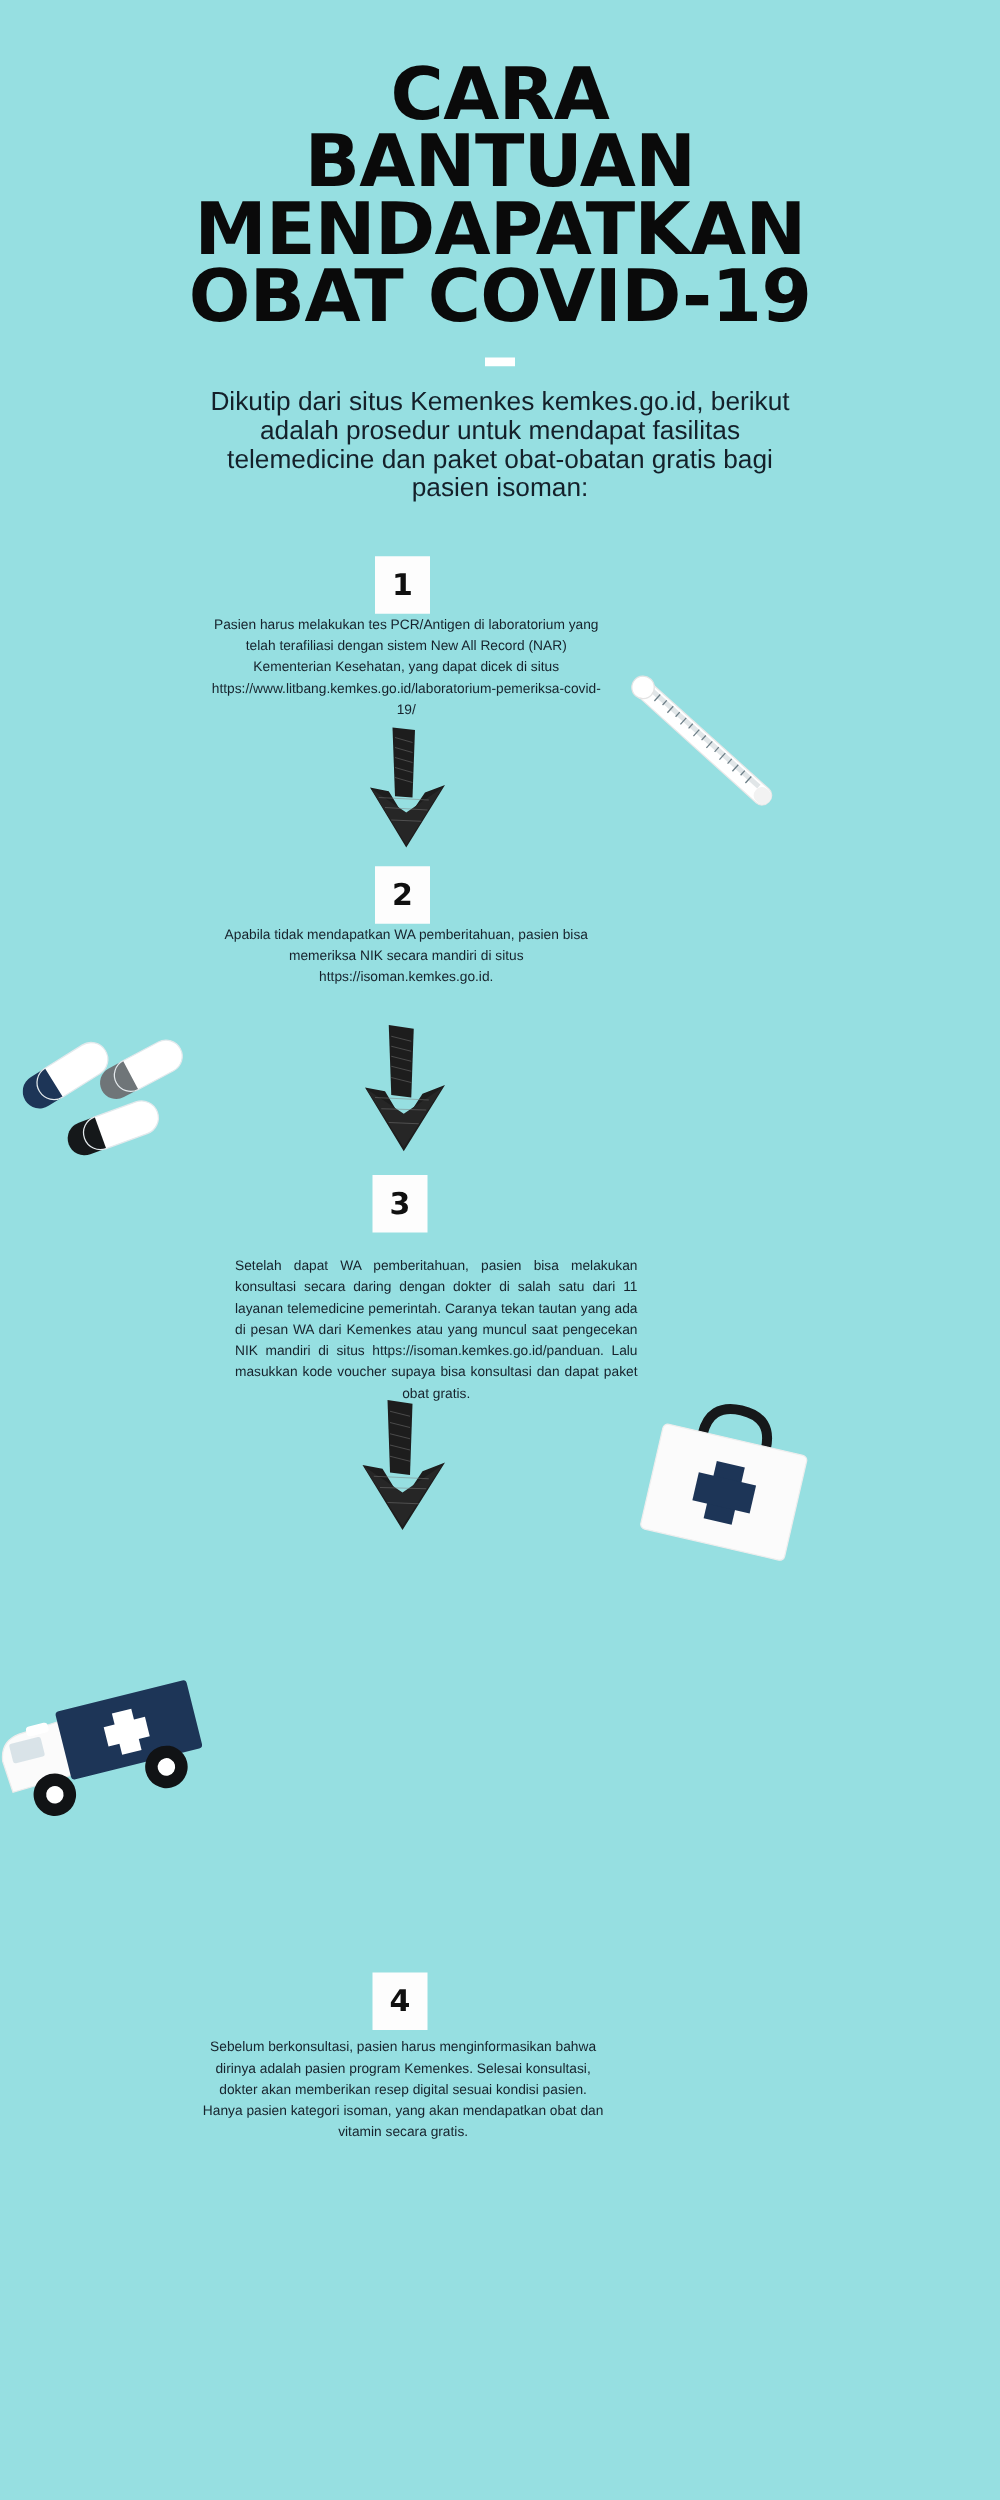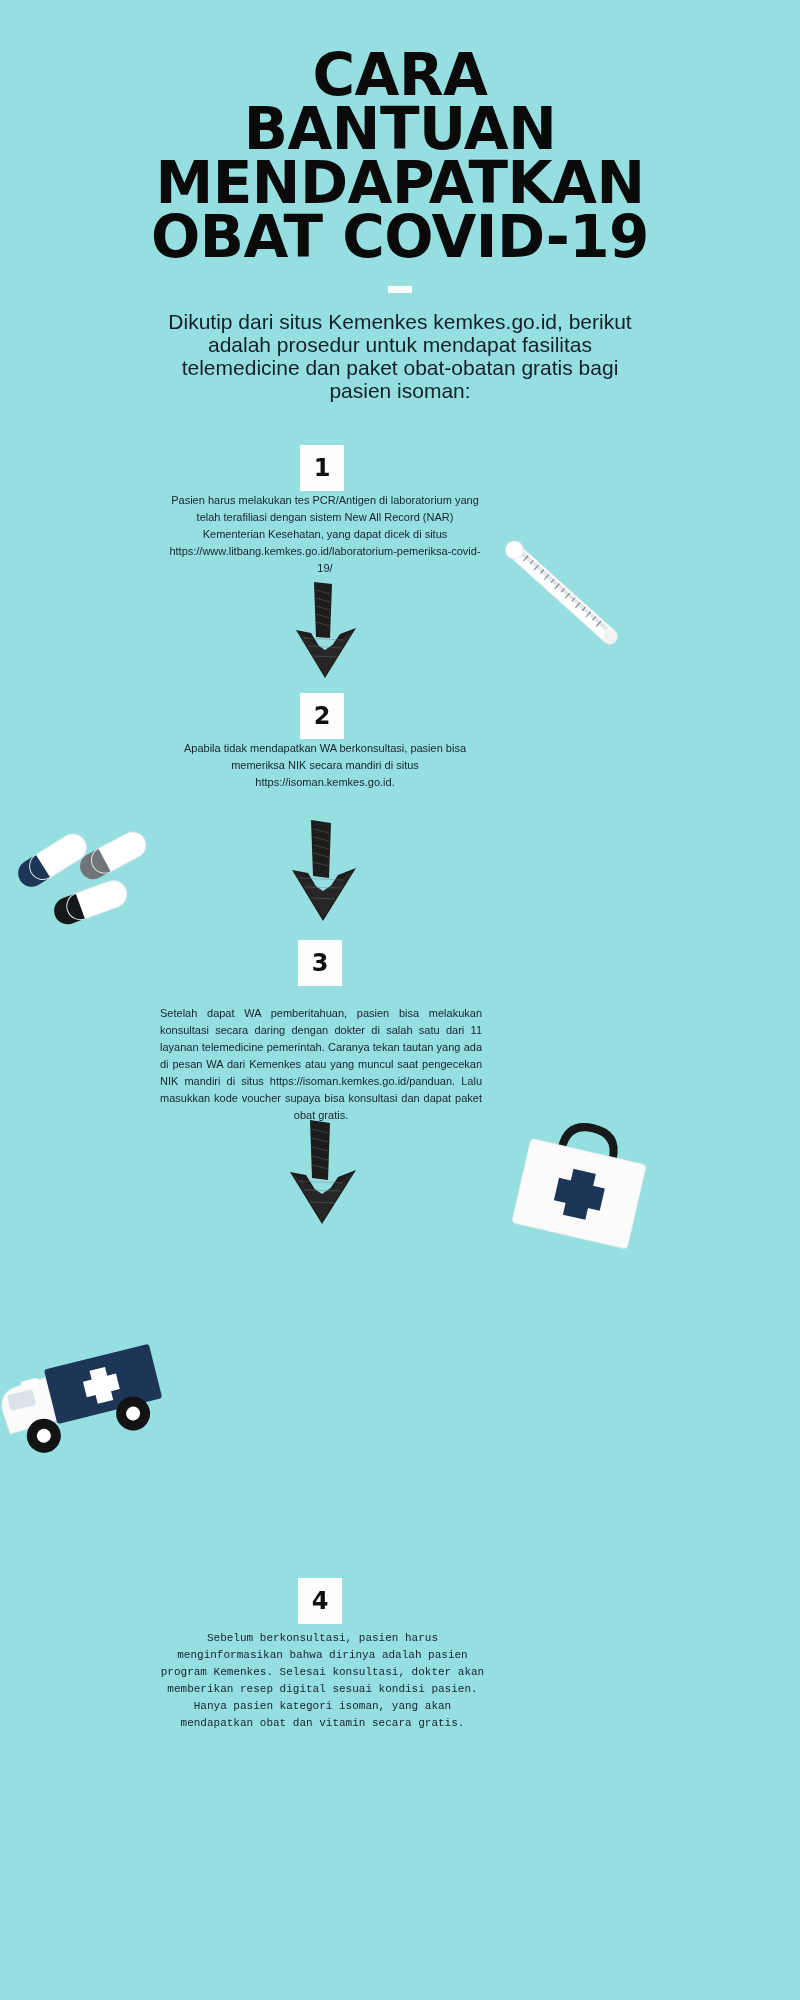--- a/index.html
+++ b/index.html
@@ -57,21 +57,21 @@
 
   
   .step-text {
     position:absolute;
     font-size:11px;
     line-height:17px;
     color:#16222c;
     z-index:6;
   }
   .center { text-align:center; }
-  .justify { text-align:justify; text-align-last:center; }
+  .justify { text-align:justify; text-align-last:center;margin-left:28px; }
 
   
   .arrow { position:absolute; z-index:5; }
 
   
   .thermo { position:absolute; z-index:4; }
 
   
   .pills { position:absolute; z-index:4; }
 
@@ -141,21 +141,21 @@
           <line x1="36" y1="34" x2="50" y2="38"></line>
         <line x1="36" y1="42" x2="50" y2="46"></line>
           <line x1="23" y1="58" x2="63" y2="60"></line>
         <line x1="28" y1="66" x2="62" y2="68"></line>
           <line x1="33" y1="76" x2="57" y2="77"></line>
       </g>
     </svg>
   </div>
 
   <div class="badge" style="left:300px; top:693px;">2</div>
-  <div class="step-text center" style="left:160px; top:740px; width:330px;">Apabila tidak mendapatkan WA berkonsultasi, pasien bisa memeriksa NIK secara mandiri di situs https://isoman.kemkes.go.id.</div>
+  <div class="step-text center" style="left:160px; top:740px; width:330px;">Apabila tidak mendapatkan WA pemberitahuan, pasien bisa memeriksa NIK secara mandiri di situs https://isoman.kemkes.go.id.</div>
 
   <div class="arrow" style="left:278px; top:818px; width:92px; height:105px;">
     <svg width="92" height="105" viewBox="0 0 92 105">
       <g fill="#1d1d1d">
         <path d="M33 2 L53 5 L51 60 L35 58 Z"></path>
         <path d="M14 52 L45 103 L78 50 L60 57 L45 80 L30 55 Z"></path>
         <path d="M15 53 L45 100 L76 52 L45 73 Z" fill="#262626"></path>
       </g>
       <g stroke="#7d7d7d" stroke-width="0.7" opacity="0.55">
         <line x1="35" y1="11" x2="51" y2="15"></line>
@@ -221,21 +221,21 @@
       <g transform="rotate(13 90 80)">
         <path d="M58 44 q0 -26 26 -26 q26 0 26 26" fill="none" stroke="#16181a" stroke-width="8" stroke-linecap="round"></path>
         <rect x="26" y="42" width="118" height="86" rx="4" fill="#fbfbfb" stroke="#eeeeee" stroke-width="1"></rect>
         <rect x="74" y="62" width="23" height="47" fill="#1d3557"></rect>
         <rect x="62" y="74" width="47" height="23" fill="#1d3557"></rect>
       </g>
     </svg>
   </div>
 
   <div class="badge" style="left:298px; top:1578px;">4</div>
-  <div class="step-text center" style="left:160px; top:1630px; width:325px;font-family:Liberation Mono, monospace;">Sebelum berkonsultasi, pasien harus menginformasikan bahwa dirinya adalah pasien program Kemenkes. Selesai konsultasi, dokter akan memberikan resep digital sesuai kondisi pasien. Hanya pasien kategori isoman, yang akan mendapatkan obat dan vitamin secara gratis.</div>
+  <div class="step-text center" style="left:160px; top:1630px; width:325px;">Sebelum berkonsultasi, pasien harus menginformasikan bahwa dirinya adalah pasien program Kemenkes. Selesai konsultasi, dokter akan memberikan resep digital sesuai kondisi pasien. Hanya pasien kategori isoman, yang akan mendapatkan obat dan vitamin secara gratis.</div>
 
   <div class="ambulance" style="left:-8px; top:1330px; width:215px; height:150px;">
     <svg width="215" height="150" viewBox="0 0 215 150">
       <g transform="rotate(-14 105 75)">
 
         <path d="M12 56 q2 -16 18 -18 l32 -2 l3 44 l-51 2 z" fill="#fbfbfb" stroke="#ececec" stroke-width="1"></path>
         <rect x="20" y="44" width="26" height="16" rx="2" fill="#d9e3e8"></rect>
 
         <rect x="62" y="28" width="108" height="56" rx="3" fill="#1d3557"></rect>
 

